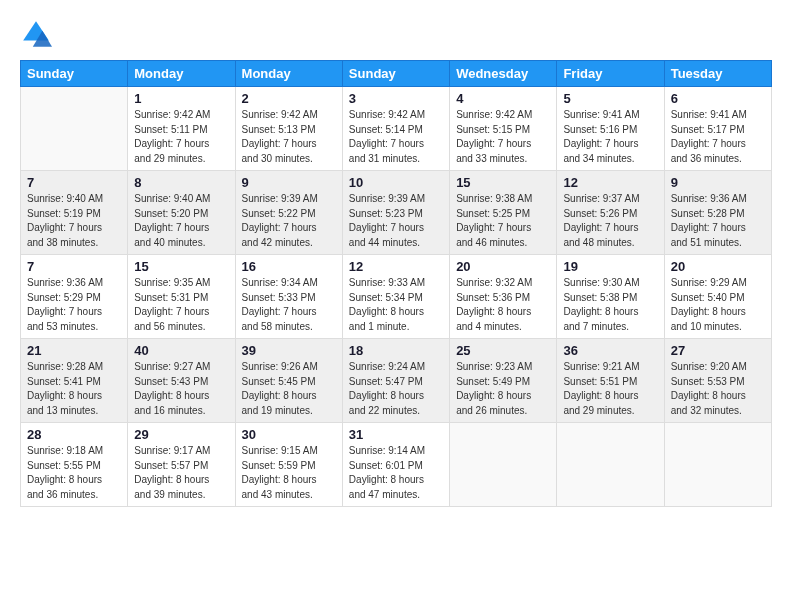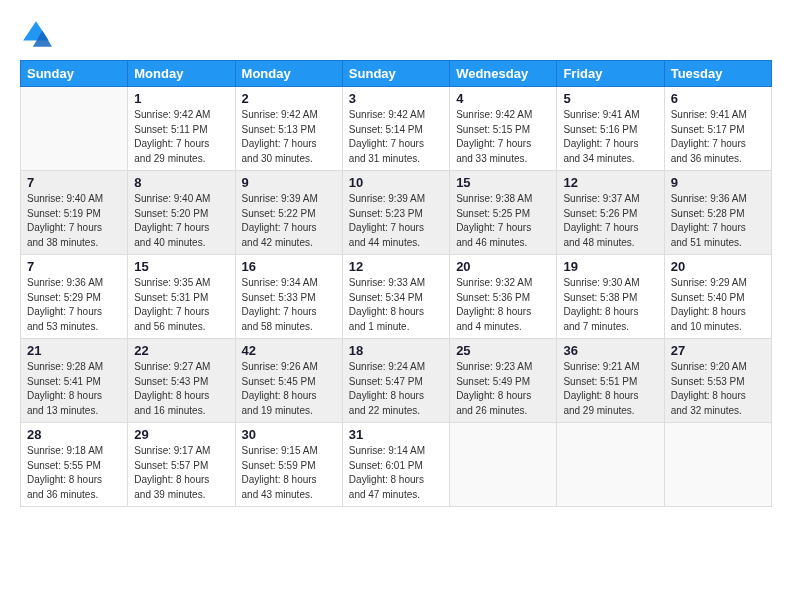--- a/index.html
+++ b/index.html
@@ -222,25 +222,25 @@
             <span class="day-number">20</span>
             <div class="day-info">Sunrise: 9:29 AM<br>Sunset: 5:40 PM<br>Daylight: 8 hours<br>and 10 minutes.</div>
           </td>
         </tr>
         <tr class="row-bg-2">
           <td>
             <span class="day-number">21</span>
             <div class="day-info">Sunrise: 9:28 AM<br>Sunset: 5:41 PM<br>Daylight: 8 hours<br>and 13 minutes.</div>
           </td>
           <td>
-            <span class="day-number">22</span>
+            <span class="day-number">40</span>
             <div class="day-info">Sunrise: 9:27 AM<br>Sunset: 5:43 PM<br>Daylight: 8 hours<br>and 16 minutes.</div>
           </td>
           <td>
-            <span class="day-number">42</span>
+            <span class="day-number">39</span>
             <div class="day-info">Sunrise: 9:26 AM<br>Sunset: 5:45 PM<br>Daylight: 8 hours<br>and 19 minutes.</div>
           </td>
           <td>
             <span class="day-number">18</span>
             <div class="day-info">Sunrise: 9:24 AM<br>Sunset: 5:47 PM<br>Daylight: 8 hours<br>and 22 minutes.</div>
           </td>
           <td>
             <span class="day-number">25</span>
             <div class="day-info">Sunrise: 9:23 AM<br>Sunset: 5:49 PM<br>Daylight: 8 hours<br>and 26 minutes.</div>
           </td>

